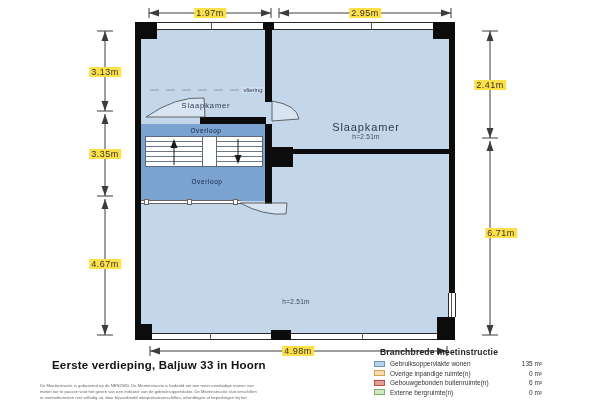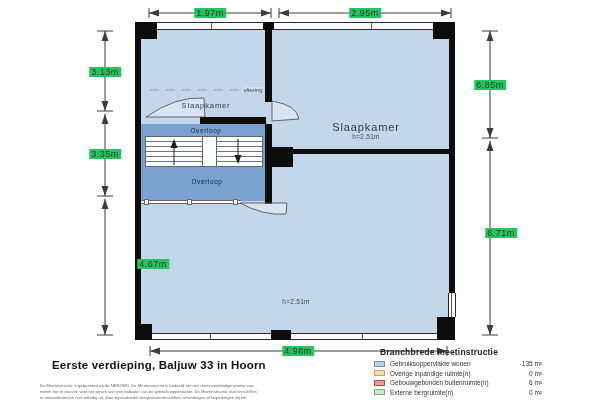--- a/index.html
+++ b/index.html
@@ -10,21 +10,21 @@
   .win{position:absolute;background:#fff;border-top:1.5px solid #2a2a2a;border-bottom:1.5px solid #2a2a2a;box-sizing:border-box;}
   .win-v{position:absolute;background:#fff;border-left:1.5px solid #2a2a2a;border-right:1.5px solid #2a2a2a;box-sizing:border-box;}
   .wtick{position:absolute;width:1px;background:#555;}
   .stairs{position:absolute;background:
       repeating-linear-gradient(to bottom,#fff 0 4px,#6b7886 4px 5px);
       background-color:#fff;border:1px solid #5a6a7a;box-sizing:border-box;}
   .stairgap{position:absolute;background:#fff;border-top:1px solid #5a6a7a;border-bottom:1px solid #5a6a7a;box-sizing:border-box;}
   .glass{position:absolute;background:#fff;border-top:1px solid #666;border-bottom:1px solid #666;box-sizing:border-box;}
   .gpost{position:absolute;width:5px;height:6px;background:#fff;border:1px solid #666;box-sizing:border-box;}
   .dimlabel{position:absolute;transform:translate(-50%,-50%);font-size:9px;color:#333;
-            background:#22c55e;padding:0 2px;white-space:nowrap;letter-spacing:0.5px;}
+            background:#fde047;padding:0 2px;white-space:nowrap;letter-spacing:0.5px;}
   .roomlabel{position:absolute;transform:translate(-50%,-50%);text-align:center;
              color:#2e3b4e;letter-spacing:0.9px;white-space:nowrap;margin-top:44px;}
   .roomsub{font-size:6.5px;letter-spacing:0.3px;color:#3a4a5e;}
   .halllabel{position:absolute;transform:translate(-50%,-50%);font-size:6.5px;color:#16233a;
              letter-spacing:0.6px;white-space:nowrap;}
   .vlabel{position:absolute;transform:translate(-50%,-50%);font-size:6px;color:#2e3b4e;
           background:#cfdeee;padding:0 2px;white-space:nowrap;}
   #title-block{position:absolute;left:40px;top:347px;width:320px;}
   #title-block h1{margin:12px;font-size:11.5px;font-weight:bold;color:#111;letter-spacing:0.2px;}
   #disclaimer{margin:3px 0 0 0;width:310px;font-size:6px;line-height:1.4;color:#666;
@@ -148,22 +148,22 @@
       <polygon class="dimhead" points="490,141 486.5,151 493.5,151"></polygon>
       <polygon class="dimhead" points="490,335 486.5,325 493.5,325"></polygon>
       <line class="dim" x1="482" y1="335" x2="498" y2="335"></line>
     </g>
   </svg>
 
   <div class="dimlabel" style="left:210px;top:13px;">1.97m</div>
   <div class="dimlabel" style="left:365px;top:13px;">2.95m</div>
   <div class="dimlabel" style="left:105px;top:72px;">3.13m</div>
   <div class="dimlabel" style="left:105px;top:154px;">3.35m</div>
-  <div class="dimlabel" style="left:105px;top:264px;margin-left:48px;">4.67m</div>
-  <div class="dimlabel" style="left:490px;top:85px;">6.85m</div>
+  <div class="dimlabel" style="left:105px;top:264px;">4.67m</div>
+  <div class="dimlabel" style="left:490px;top:85px;">2.41m</div>
   <div class="dimlabel" style="left:490px;top:233px;margin-left:11px;">6.71m</div>
   <div class="dimlabel" style="left:298px;top:351px;">4.98m</div>
 
   <div class="roomlabel" style="left:206px;top:61px;font-size:7.5px;">
     <span>Slaapkamer</span>
   </div>
   <div class="roomlabel" style="left:366px;top:86px;font-size:11px;">
     <div>Slaapkamer</div>
     <div class="roomsub">h=2.51m</div>
   </div>

